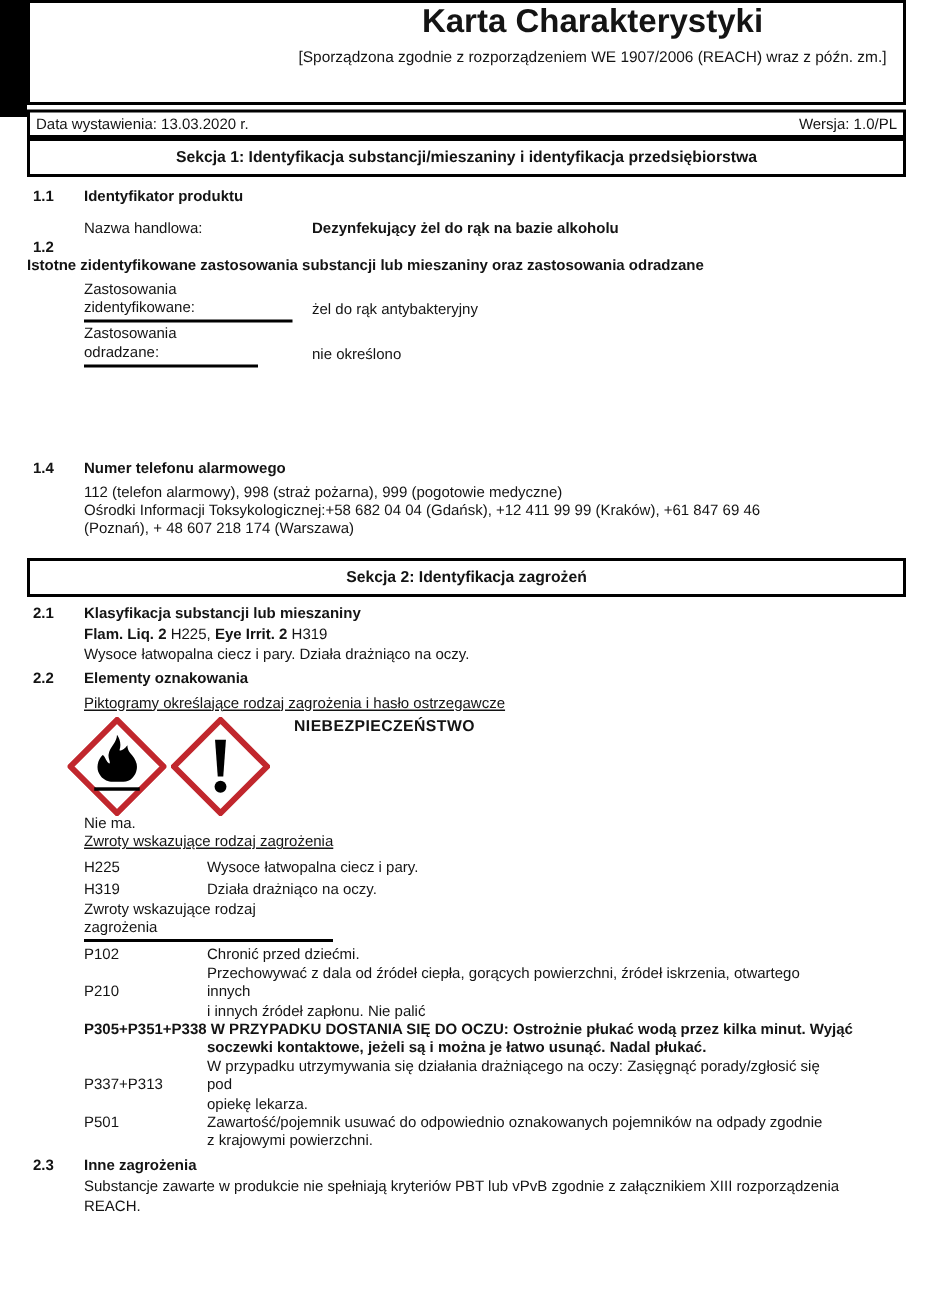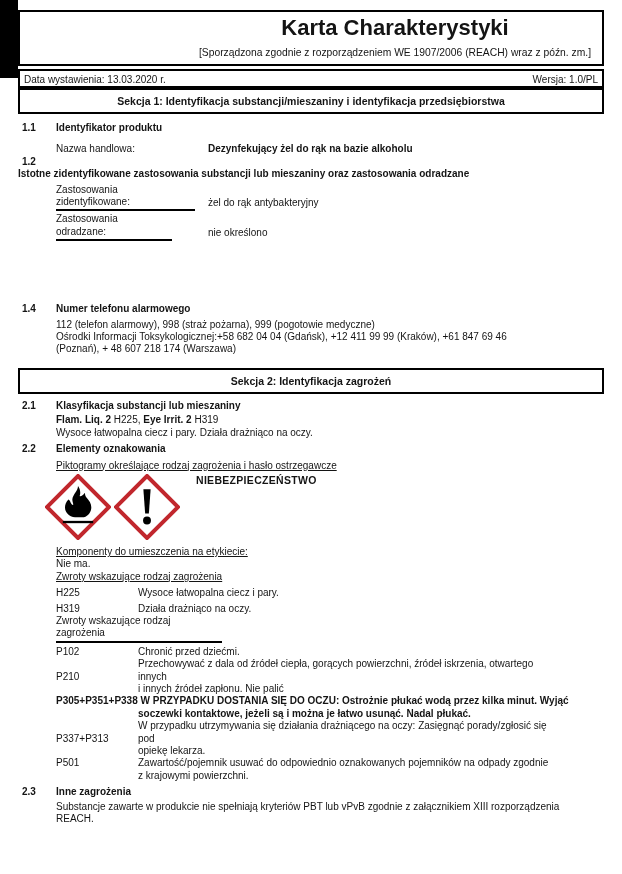--- a/index.html
+++ b/index.html
@@ -7,22 +7,22 @@
     position:relative; width:622px; height:874px; margin:0 auto;
     background:#fff; overflow:hidden; box-sizing:border-box;
     padding:0 18px; color:#141414;
     font-family:"Liberation Sans", sans-serif; font-size:10px; line-height:12.4px;
   }
   .corner-artifact { position:absolute; left:0; top:0; width:18px; height:78px; background:#000; }
   .bold { font-weight:bold; }
   .ul { text-decoration:underline; }
 
   .header-box {
-    margin-top:10px; height:56px; border:2px solid #000; box-sizing:border-box;
-    display:flex; flex-direction:column; justify-content:center;
+    margin-top:0; height:70px; border:2px solid #000; box-sizing:border-box;
+    display:flex; flex-direction:column; 
   }
   .header-inner { margin-left:168px; text-align:center; }
   .doc-title { font-size:22px; font-weight:bold; line-height:24px; }
   .doc-subtitle { font-size:10.3px; margin-top:7px; }
 
   .date-bar {
     margin-top:3px; height:19px; border:2px solid #000; box-sizing:border-box;
     display:flex; justify-content:space-between; align-items:flex-end; padding:0 4px;
     font-size:10px;
   }
@@ -154,21 +154,20 @@
     <span class="picto">
       <svg width="66" height="66" viewBox="0 0 100 100" aria-hidden="true">
         <polygon points="50,3 97,50 50,97 3,50" fill="#ffffff" stroke="#c1272d" stroke-width="6"></polygon>
         <path fill="#000" d="M44.5 23 L55.5 23 L52.8 60 L47.2 60 Z"></path>
         <circle cx="50" cy="70.5" r="6" fill="#000"></circle>
       </svg>
     </span>
     <span class="signal-word">NIEBEZPIECZEŃSTWO</span>
   </div>
 
-  <div class="indent ul mt6">Komponenty do umieszczenia na etykiecie:</div>
   <div class="indent">Nie ma.</div>
   <div class="indent ul">Zwroty wskazujące rodzaj zagrożenia</div>
 
   <div class="hp mt4">
     <span class="hp-code">H225</span>
     <span class="hp-text">Wysoce łatwopalna ciecz i pary.</span>
   </div>
   <div class="hp mt3">
     <span class="hp-code">H319</span>
     <span class="hp-text">Działa drażniąco na oczy.</span>

